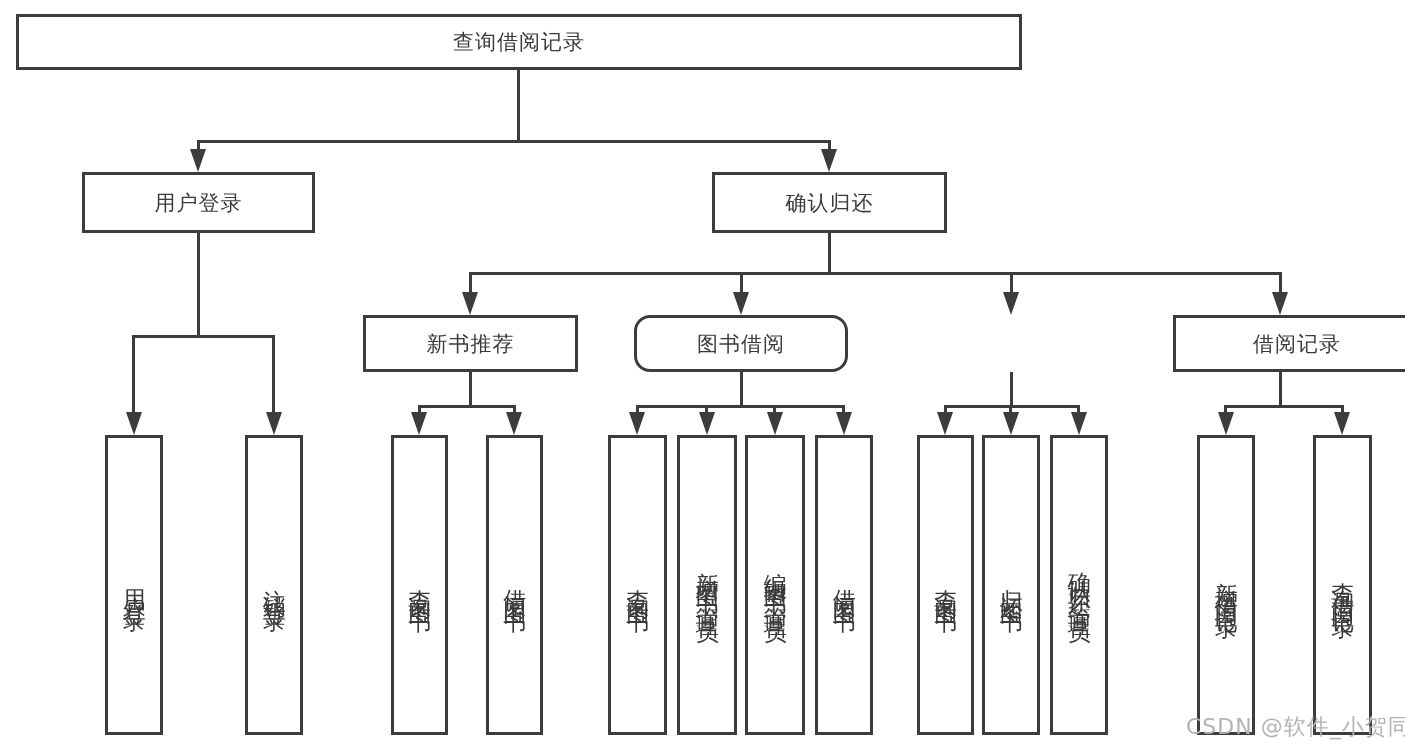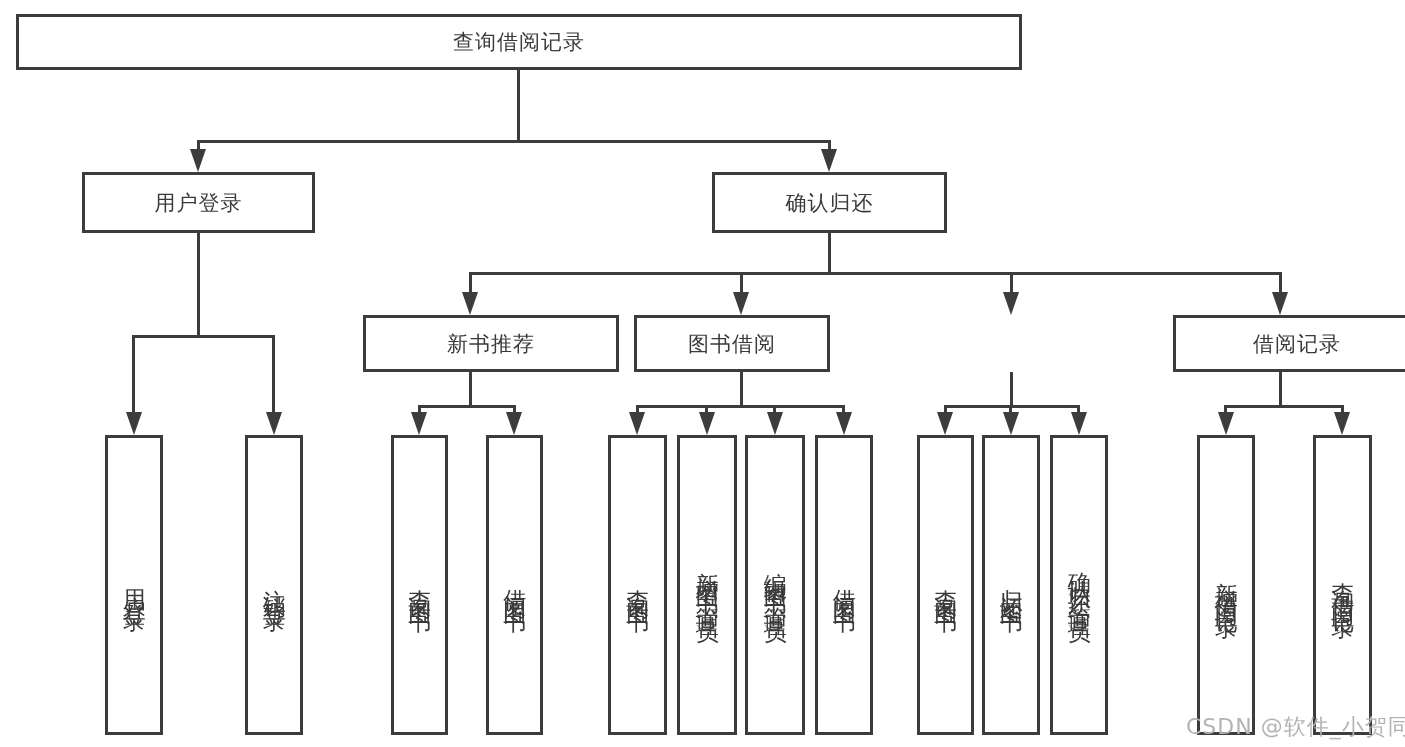--- a/index.html
+++ b/index.html
@@ -36,24 +36,24 @@
     <span class="hlabel">查询借阅记录</span>
   </div>
 
   <div class="box" style="left:82px;top:172px;width:233px;height:61px;">
     <span class="hlabel">用户登录</span>
   </div>
   <div class="box" style="left:712px;top:172px;width:235px;height:61px;">
     <span class="hlabel">确认归还</span>
   </div>
 
-  <div class="box" style="left:363px;top:315px;width:256px;height:57px;font-family:Liberation Mono, monospace;">
+  <div class="box" style="left:363px;top:315px;width:215px;height:57px;font-family:Liberation Mono, monospace;">
     <span class="hlabel">新书推荐</span>
   </div>
-  <div class="box" style="left:634px;top:315px;width:196px;height:57px;">
+  <div class="box" style="left:634px;top:315px;width:214px;height:57px;border-radius:16px;">
     <span class="hlabel">图书借阅</span>
   </div>
   <div class="box" style="left:1173px;top:315px;width:248px;height:57px;">
     <span class="hlabel">借阅记录</span>
   </div>
 
   <div class="box" style="left:105px;top:435px;width:58px;height:300px;">
     <span class="vlabel">用户登录</span>
   </div>
   <div class="box" style="left:245px;top:435px;width:58px;height:300px;">

